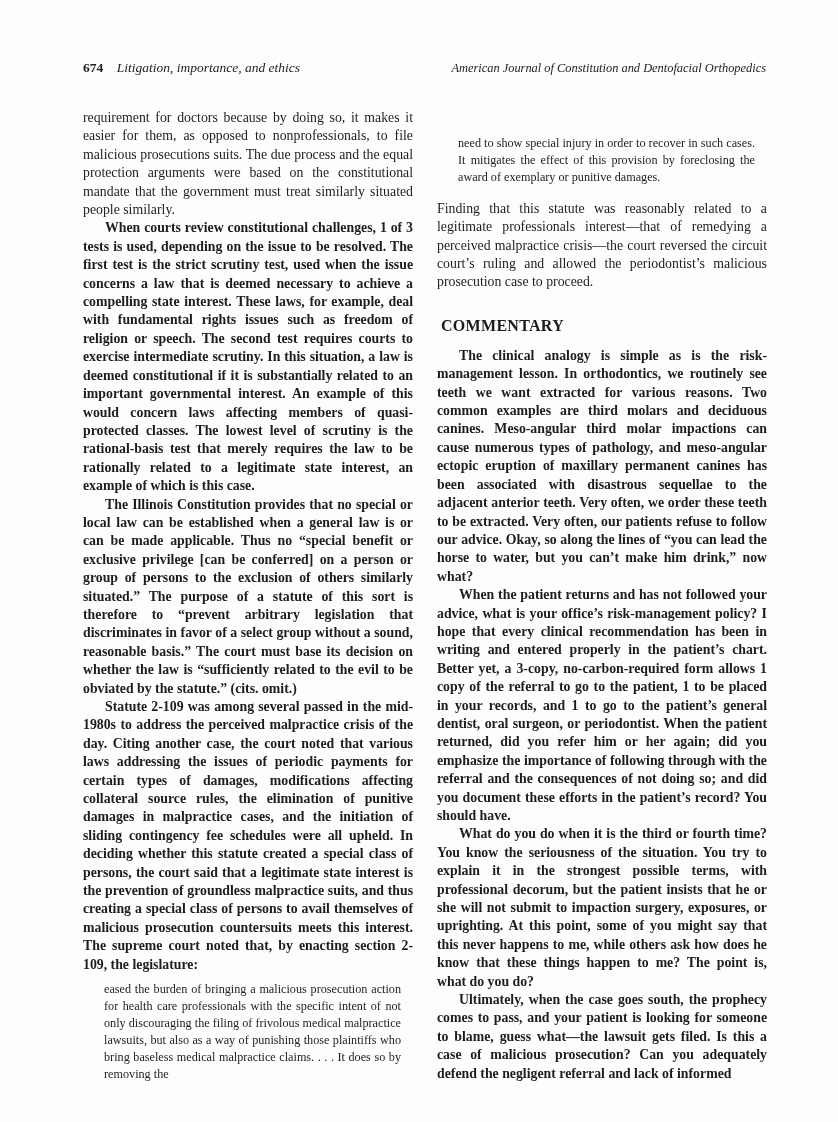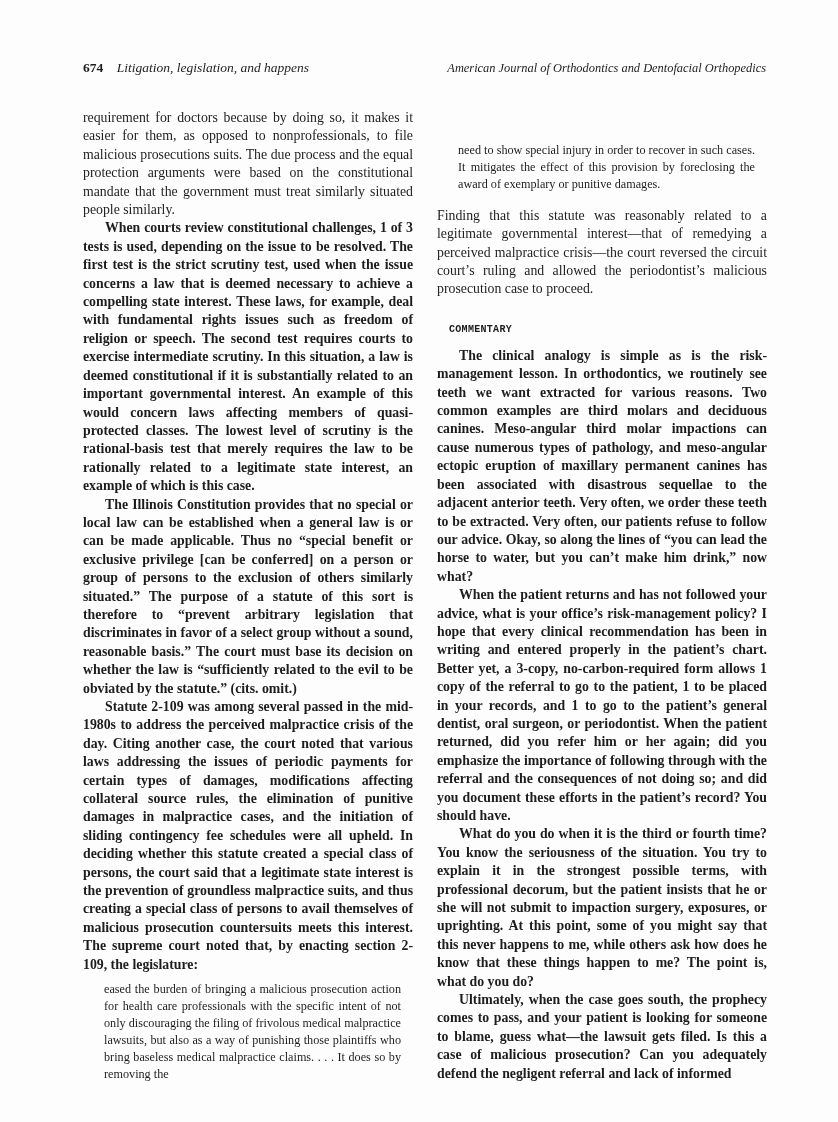--- a/index.html
+++ b/index.html
@@ -67,56 +67,56 @@
   .extract {
     margin: 7px 12px 0 21px;
     font-size: 12.2px;
     line-height: 17px;
     text-align: justify;
     hyphens: auto;
     -webkit-hyphens: auto;
   }
   .extract.extract-top { margin-top: 0; }
   .section-heading {
-    margin: 25px 0 12px 12px;
-    font-family: Liberation Mono, monospace;
+    margin: 25px 0 12px 4px;
+    font-family: Liberation Serif, serif;
     font-weight: bold;
-    font-size: 10px;
+    font-size: 16px;
     letter-spacing: 0.3px;
     color: #1b1b1b;
   }
 </style>
 </head>
 <body>
 
 <div class="sheet">
 
   <header class="page-header">
     <div class="header-left">
       <span class="page-num">674</span>
-      <span class="running-title">Litigation, legislation, and happens</span>
+      <span class="running-title">Litigation, importance, and ethics</span>
     </div>
     <div class="header-right">
-      <div>American Journal of Orthodontics and Dentofacial Orthopedics</div>
+      <div>American Journal of Constitution and Dentofacial Orthopedics</div>
     </div>
   </header>
 
   <main class="columns">
 
     <section class="column">
       <p class="par">requirement for doctors because by doing so, it makes it easier for them, as opposed to nonprofessionals, to file malicious prosecutions suits. The due process and the equal protection arguments were based on the constitutional mandate that the government must treat similarly situated people similarly.</p>
       <p class="par indent">When courts review constitutional challenges, 1 of 3 tests is used, depending on the issue to be resolved. The first test is the strict scrutiny test, used when the issue concerns a law that is deemed necessary to achieve a compelling state interest. These laws, for example, deal with fundamental rights issues such as freedom of religion or speech. The second test requires courts to exercise intermediate scrutiny. In this situation, a law is deemed constitutional if it is substantially related to an important governmental interest. An example of this would concern laws affecting members of quasi-protected classes. The lowest level of scrutiny is the rational-basis test that merely requires the law to be rationally related to a legitimate state interest, an example of which is this case.</p>
       <p class="par indent">The Illinois Constitution provides that no special or local law can be established when a general law is or can be made applicable. Thus no “special benefit or exclusive privilege [can be conferred] on a person or group of persons to the exclusion of others similarly situated.” The purpose of a statute of this sort is therefore to “prevent arbitrary legislation that discriminates in favor of a select group without a sound, reasonable basis.” The court must base its decision on whether the law is “sufficiently related to the evil to be obviated by the statute.” (cits. omit.)</p>
       <p class="par indent">Statute 2-109 was among several passed in the mid-1980s to address the perceived malpractice crisis of the day. Citing another case, the court noted that various laws addressing the issues of periodic payments for certain types of damages, modifications affecting collateral source rules, the elimination of punitive damages in malpractice cases, and the initiation of sliding contingency fee schedules were all upheld. In deciding whether this statute created a special class of persons, the court said that a legitimate state interest is the prevention of groundless malpractice suits, and thus creating a special class of persons to avail themselves of malicious prosecution countersuits meets this interest. The supreme court noted that, by enacting section 2-109, the legislature:</p>
       <blockquote class="extract">eased the burden of bringing a malicious prosecution action for health care professionals with the specific intent of not only discouraging the filing of frivolous medical malpractice lawsuits, but also as a way of punishing those plaintiffs who bring baseless medical malpractice claims. . . . It does so by removing the</blockquote>
     </section>
 
     <section class="column">
       <blockquote class="extract extract-top">need to show special injury in order to recover in such cases. It mitigates the effect of this provision by foreclosing the award of exemplary or punitive damages.</blockquote>
-      <p class="par after-quote">Finding that this statute was reasonably related to a legitimate governmental interest—that of remedying a perceived malpractice crisis—the court reversed the circuit court’s ruling and allowed the periodontist’s malicious prosecution case to proceed.</p>
+      <p class="par after-quote">Finding that this statute was reasonably related to a legitimate professionals interest—that of remedying a perceived malpractice crisis—the court reversed the circuit court’s ruling and allowed the periodontist’s malicious prosecution case to proceed.</p>
       <h2 class="section-heading">COMMENTARY</h2>
       <p class="par indent">The clinical analogy is simple as is the risk-management lesson. In orthodontics, we routinely see teeth we want extracted for various reasons. Two common examples are third molars and deciduous canines. Meso-angular third molar impactions can cause numerous types of pathology, and meso-angular ectopic eruption of maxillary permanent canines has been associated with disastrous sequellae to the adjacent anterior teeth. Very often, we order these teeth to be extracted. Very often, our patients refuse to follow our advice. Okay, so along the lines of “you can lead the horse to water, but you can’t make him drink,” now what?</p>
       <p class="par indent">When the patient returns and has not followed your advice, what is your office’s risk-management policy? I hope that every clinical recommendation has been in writing and entered properly in the patient’s chart. Better yet, a 3-copy, no-carbon-required form allows 1 copy of the referral to go to the patient, 1 to be placed in your records, and 1 to go to the patient’s general dentist, oral surgeon, or periodontist. When the patient returned, did you refer him or her again; did you emphasize the importance of following through with the referral and the consequences of not doing so; and did you document these efforts in the patient’s record? You should have.</p>
       <p class="par indent">What do you do when it is the third or fourth time? You know the seriousness of the situation. You try to explain it in the strongest possible terms, with professional decorum, but the patient insists that he or she will not submit to impaction surgery, exposures, or uprighting. At this point, some of you might say that this never happens to me, while others ask how does he know that these things happen to me? The point is, what do you do?</p>
       <p class="par indent">Ultimately, when the case goes south, the prophecy comes to pass, and your patient is looking for someone to blame, guess what—the lawsuit gets filed. Is this a case of malicious prosecution? Can you adequately defend the negligent referral and lack of informed</p>
     </section>
 
   </main>
 </div>
 

